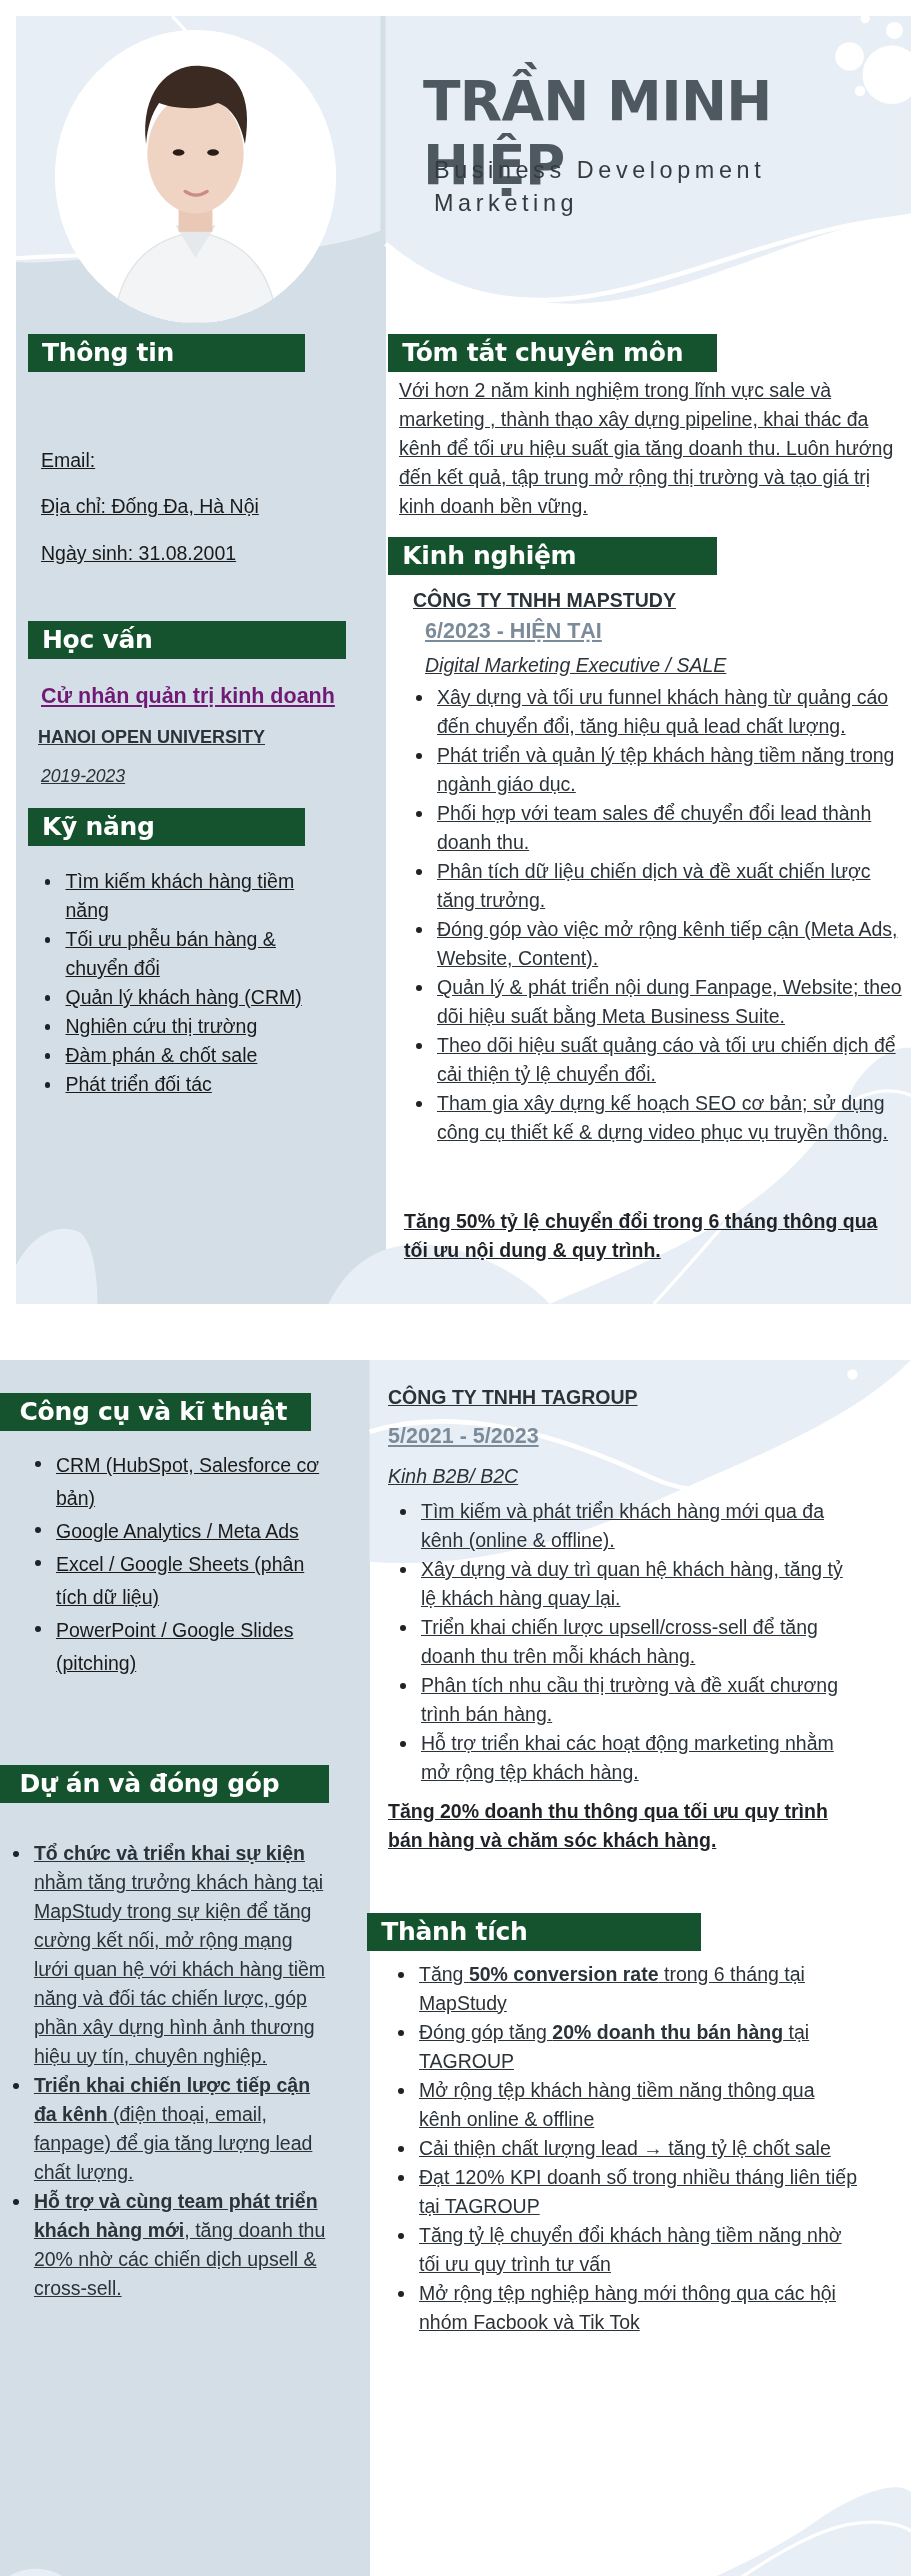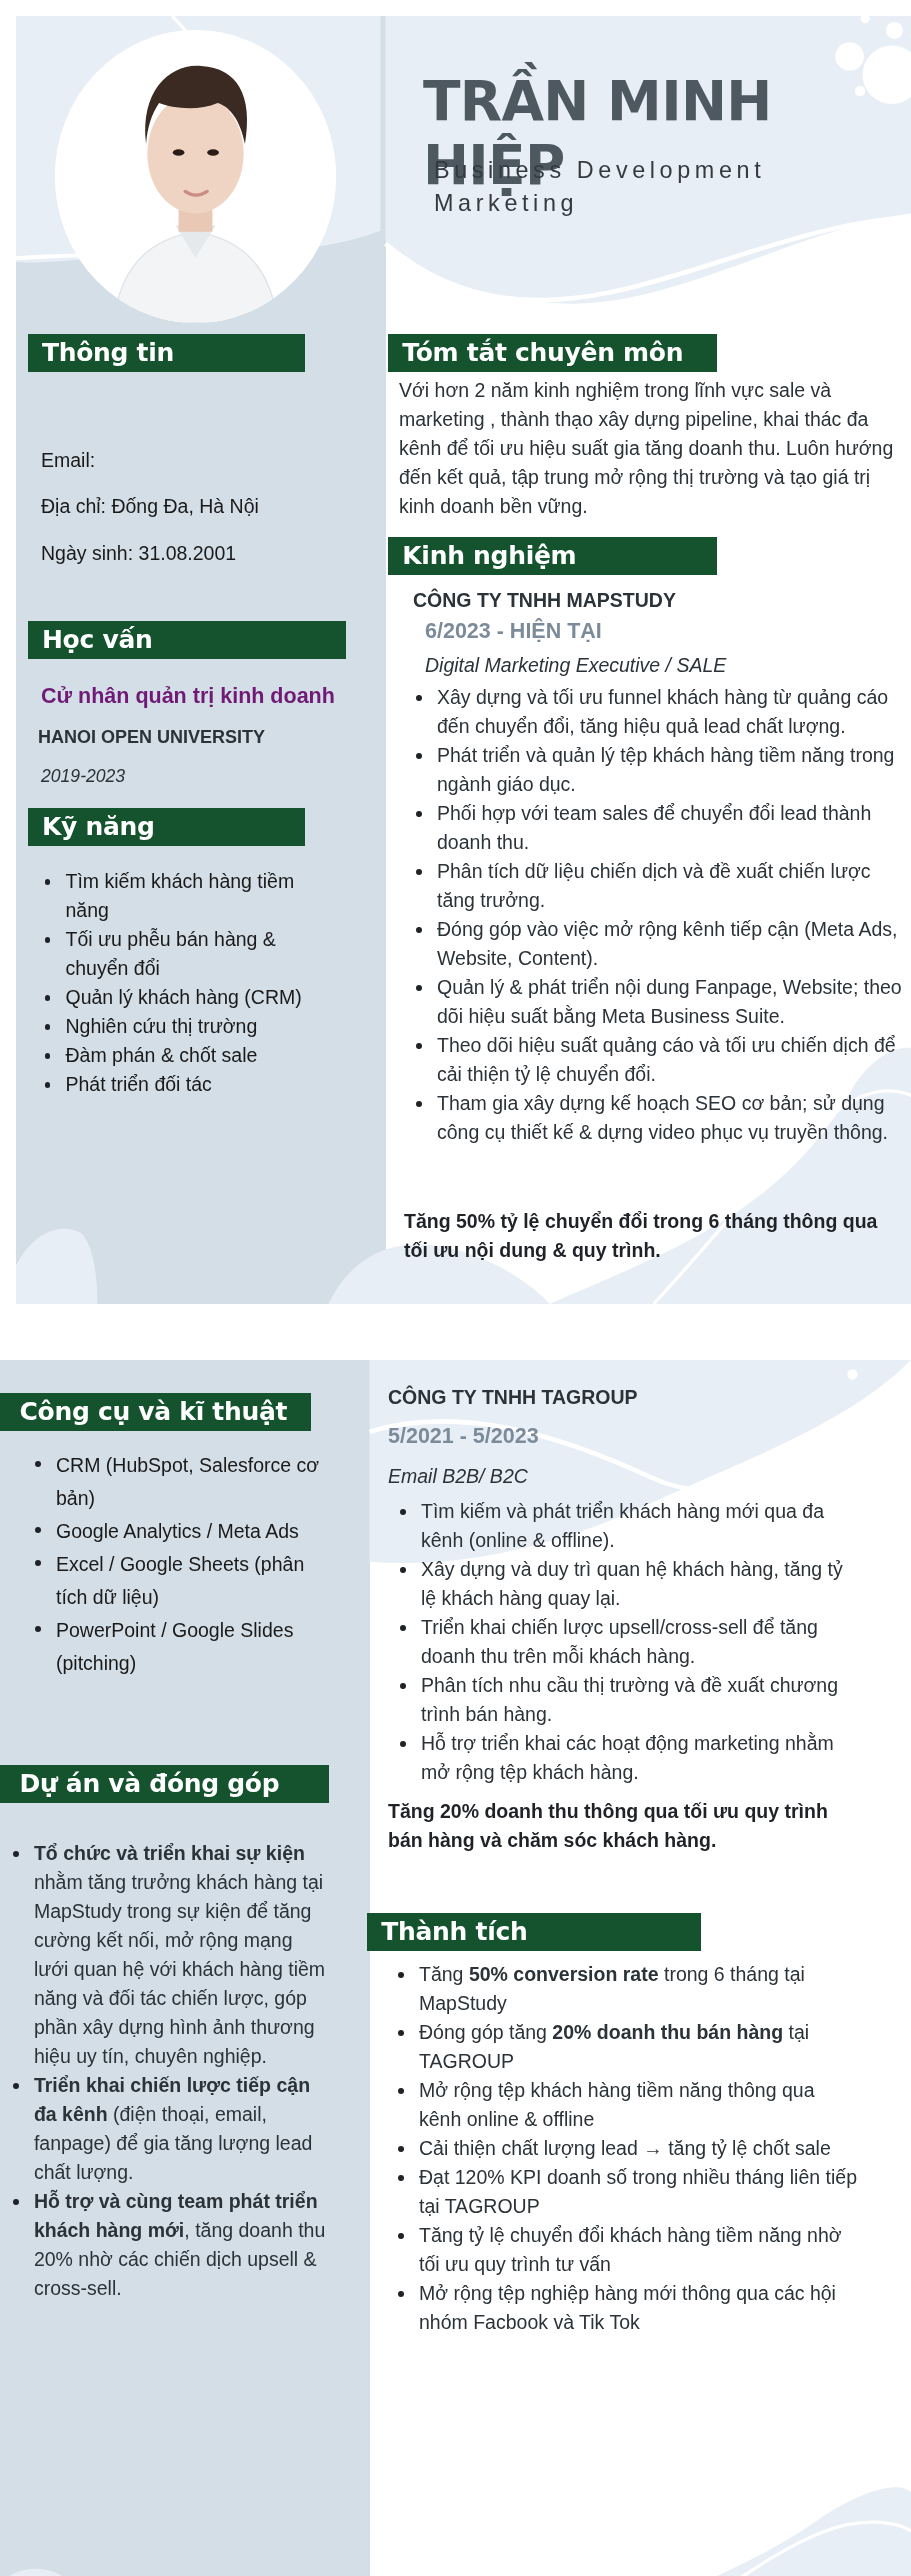--- a/index.html
+++ b/index.html
@@ -9,21 +9,21 @@
   .page1 { top: 16px; height: 1288px; margin-left: 16px; }
   .page2 { top: 1360px; height: 1288px; }
   .leftcol { position: absolute; left: 0; top: 0; width: 370px; height: 100%; background: #d3dee7; }
   .rightcol { position: absolute; left: 370px; top: 0; width: 541px; height: 100%; background: #ffffff; }
   .deco { position: absolute; pointer-events: none; }
   .hdr {
     position: absolute; background: #14532d; color: #ffffff;
     font-weight: bold; font-size: 25px; height: 38px; line-height: 38px;
     padding-left: 14.3px; font-family: "DejaVu Sans", sans-serif; letter-spacing: -0.3px;
   }
-  .txt { position: absolute; font-size: 19.5px; line-height: 29px; color: #1a1a1a; }
+  .txt { position: absolute; font-size: 19.5px; line-height: 29px; color: #1a1a1a; text-decoration: underline; }
   .dark { color: #2b3238; }
   ul.b { list-style: none; }
   ul.b li { position: relative; padding-left: 30px; }
   ul.b li::before { content: ""; position: absolute; left: 9px; top: 12.4px; width: 5.9px; height: 5.9px; border-radius: 50%; background: #1f2328; }
   .name { position: absolute; left: 407px; top: 53px; font-size: 55px; font-weight: bold; color: #4d5860; font-family: "DejaVu Sans", sans-serif; letter-spacing: -0.7px; }
   .role { position: absolute; left: 418px; top: 138px; font-size: 23.4px; line-height: 33px; letter-spacing: 4.6px; color: #333a40; width: 404px; }
   .photo { position: absolute; left: 39px; top: 14.3px; width: 281px; height: 293px; border-radius: 50%; background: #ffffff; overflow: hidden; }
   .company { font-weight: bold; font-size: 19.5px; color: #2b3238; }
   .period { font-weight: bold; font-size: 21.5px; color: #7b8b99; }
   .jobtitle { font-style: italic; font-size: 19.5px; color: #2b3238; }
@@ -141,21 +141,21 @@
 
   <div class="hdr" style="left:0;top:405px;width:329px;padding-left:19.5px;">Dự án và đóng góp</div>
   <ul class="b txt dark" style="left:3.9px;top:479px;width:325px;line-height:29px;">
     <li><b>Tổ chức và triển khai sự kiện</b><span> nhằm tăng trưởng khách hàng tại MapStudy trong sự kiện để tăng cường kết nối, mở rộng mạng lưới quan hệ với khách hàng tiềm năng và đối tác chiến lược, góp phần xây dựng hình ảnh thương hiệu uy tín, chuyên nghiệp.</span></li>
     <li><b>Triển khai chiến lược tiếp cận đa kênh</b><span> (điện thoại, email, fanpage) để gia tăng lượng lead chất lượng.</span></li>
     <li><b>Hỗ trợ và cùng team phát triển khách hàng mới</b><span>, tăng doanh thu 20% nhờ các chiến dịch upsell &amp; cross-sell.</span></li>
   </ul>
 
   <div class="txt company" style="left:388px;top:23px;">CÔNG TY TNHH TAGROUP</div>
   <div class="txt period" style="left:388px;top:62px;">5/2021 - 5/2023</div>
-  <div class="txt jobtitle" style="left:388px;top:102px;">Email B2B/ B2C</div>
+  <div class="txt jobtitle" style="left:388px;top:102px;">Kinh B2B/ B2C</div>
   <ul class="b txt dark" style="left:391px;top:137px;width:456px;">
     <li>Tìm kiếm và phát triển khách hàng mới qua đa kênh (online &amp; offline).</li>
     <li>Xây dựng và duy trì quan hệ khách hàng, tăng tỷ lệ khách hàng quay lại.</li>
     <li>Triển khai chiến lược upsell/cross-sell để tăng doanh thu trên mỗi khách hàng.</li>
     <li>Phân tích nhu cầu thị trường và đề xuất chương trình bán hàng.</li>
     <li>Hỗ trợ triển khai các hoạt động marketing nhằm mở rộng tệp khách hàng.</li>
   </ul>
   <div class="txt result" style="left:388px;top:437px;width:456px;">Tăng 20% doanh thu thông qua tối ưu quy trình bán hàng và chăm sóc khách hàng.</div>
 
   <div class="hdr" style="left:367px;top:553px;width:334px;padding-left:14.3px;">Thành tích</div>

